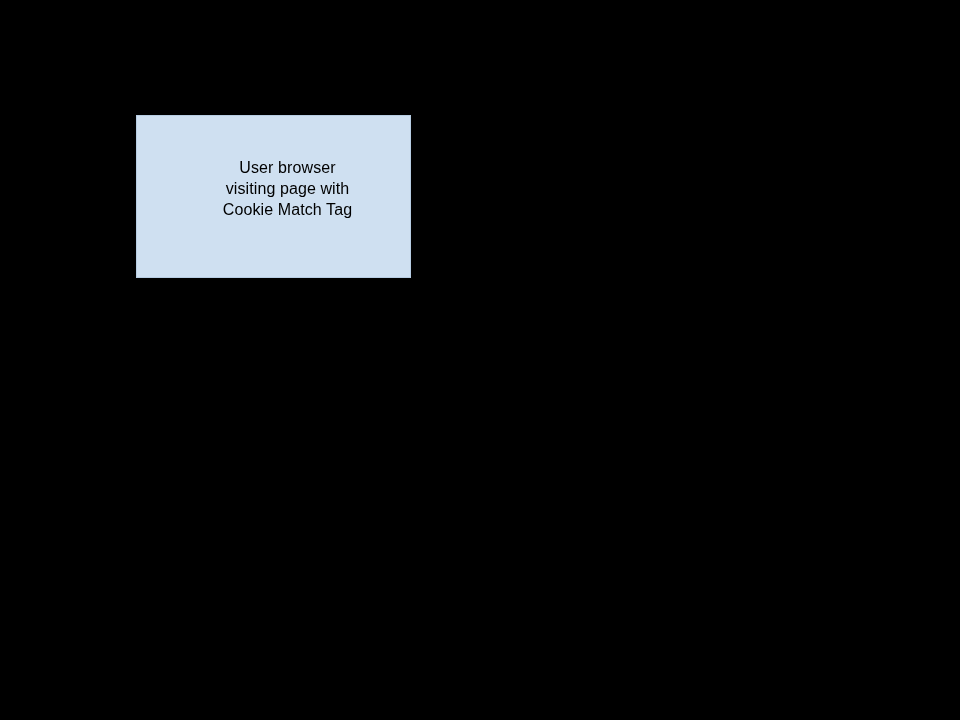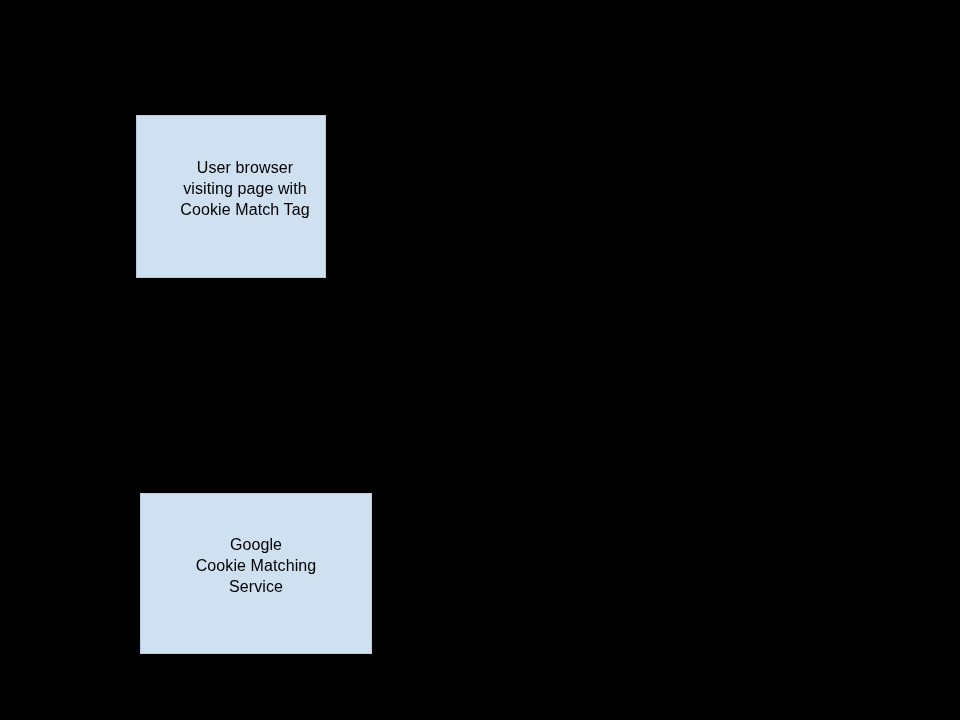--- a/index.html
+++ b/index.html
@@ -31,21 +31,21 @@
     line-height: 21px;
     text-align: center;
     white-space: pre-line;
     letter-spacing: 0.1px;
   }
 
   
   #node-user-browser {
     left: 136px;
     top: 115px;
-    width: 190px;
+    width: 275px;
     height: 163px;
     padding-left: 20px;
   }
   #node-user-browser .node-label {
     transform: translate(4px, -8px);
   }
 
   #node-buyers-service {
     left: 697px;
     top: 115px;
@@ -71,19 +71,14 @@
 
 <div id="canvas">
 
   <div class="node" id="node-user-browser">
     <span class="node-label">User browser
 visiting page with
 Cookie Match Tag</span>
   </div>
 
 
-  <div class="node" id="node-google-cookie-matching-service">
-    <span class="node-label">Google
-Cookie Matching
-Service</span>
-  </div>
 
 </div>
 
 </body></html>

